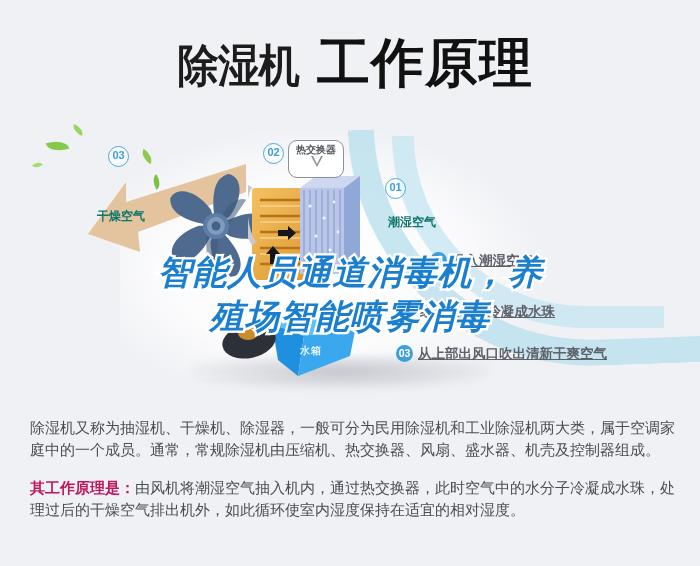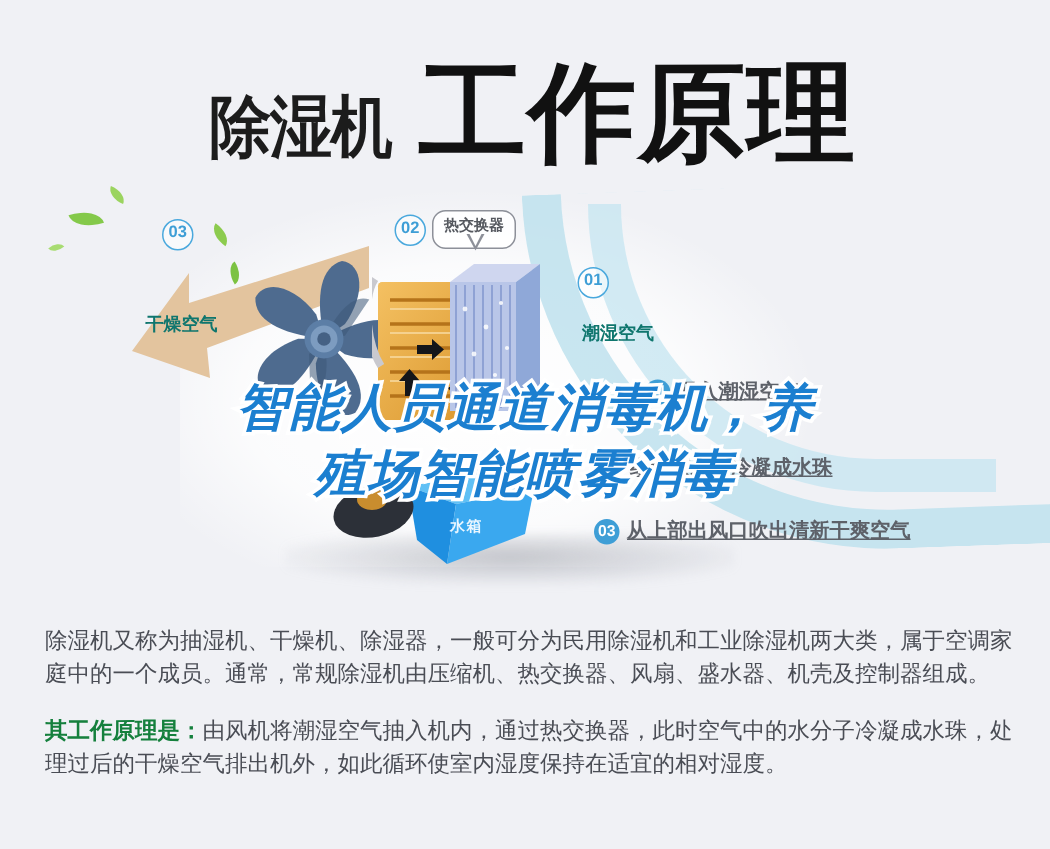--- a/index.html
+++ b/index.html
@@ -35,21 +35,21 @@
     font-size: 45px;
     font-weight: 700;
     color: #1c1c1c;
     letter-spacing: -1px;
     display: inline-block;
     transform: scaleX(0.92);
     transform-origin: right center;
     vertical-align: baseline;
   }
   .title-large {
-    font-size: 72px;
+    font-size: 53px;
     font-weight: 700;
     color: #111111;
     letter-spacing: 1px;
     display: inline-block;
     margin-left: 18px;
     vertical-align: baseline;
   }
 
   
   .diagram {
@@ -182,21 +182,21 @@
     color: #0f766e;
     font-size: 12px;
     font-weight: 700;
     white-space: nowrap;
   }
 
   
   .callout {
     position: absolute;
     left: 288px; top: 22px;
-    padding: 2px 7px 8px 7px;
+    padding: 2px 7px 20px 7px;
     border: 1.4px solid #8d9099;
     border-radius: 9px;
     font-size: 10px;
     color: #55585f;
     font-weight: 700;
     background: rgba(255,255,255,0.9);
     white-space: nowrap;
   }
   .callout-stem {
     position: absolute;
@@ -265,21 +265,21 @@
     position: absolute;
     left: 30px; top: 417px;
     width: 645px;
     color: #4a4d55;
     font-size: 15px;
     line-height: 22px;
   }
   .body-copy p { margin: 0; }
   .para-gap { height: 16px; }
   .lead {
-    color: #15803d;
+    color: #be185d;
     font-weight: 700;
   }
 </style>
 </head>
 <body>
 
 <div id="page">
 
   <div class="title-block">
     <span class="title-small">除湿机</span><span class="title-large">工作原理</span>

